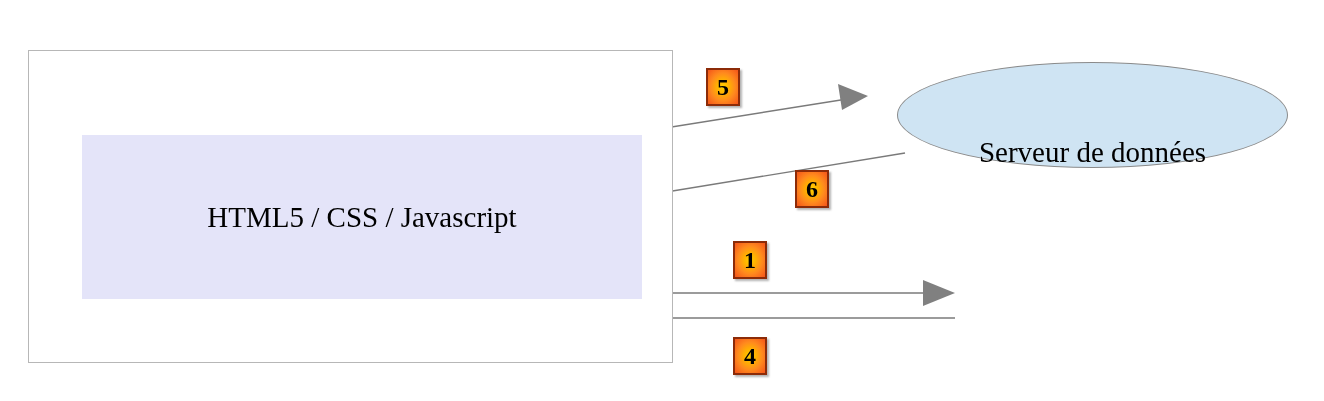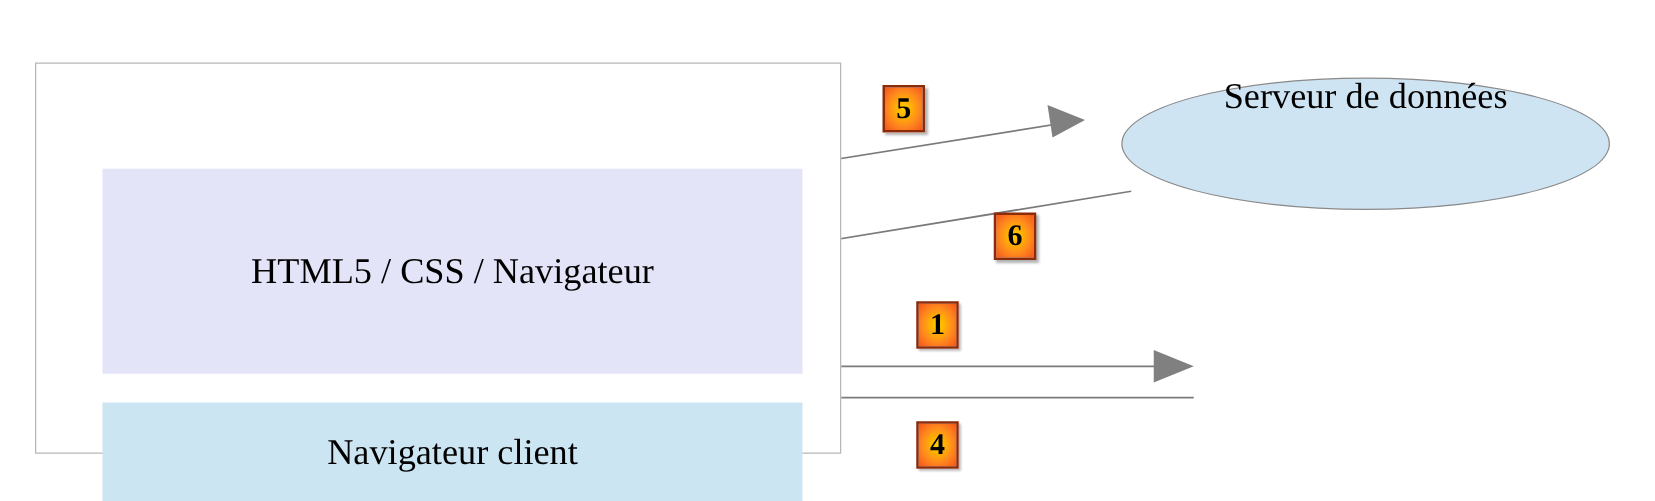--- a/index.html
+++ b/index.html
@@ -59,21 +59,21 @@
     white-space: nowrap;
   }
 
   
   .server-ellipse {
     position: absolute;
     background: #cfe4f3;
     border: 1px solid #8a8a8a;
     border-radius: 50%;
     display: flex;
-    align-items: flex-start;
+    align-items: flex-end;
     justify-content: center;
     box-sizing: border-box;
   }
   .ellipse-data {
     left: 897px;
     top: 62px;
     width: 391px;
     height: 106px;
   }
   .ellipse-html {
@@ -150,26 +150,23 @@
 
     <g>
       <line x1="955" y1="318" x2="655" y2="318" stroke="#7a7a7a" stroke-width="1.4"></line>
       <polygon points="625,318 657,305 657,331" fill="#808080"></polygon>
     </g>
   </svg>
 
   <div class="client-container">
 
     <div class="stack-box box-html5">
-      <span class="box-label">HTML5 / CSS / Navigateur</span>
+      <span class="box-label">HTML5 / CSS / Javascript</span>
     </div>
 
-    <div class="stack-box box-browser">
-      <span class="box-label">Navigateur client</span>
-    </div>
 
   </div>
 
   <div class="server-ellipse ellipse-data">
     <span class="ellipse-label">Serveur de données</span>
   </div>
 
 
   <div class="step-badge badge-5">
     <span>5</span>

